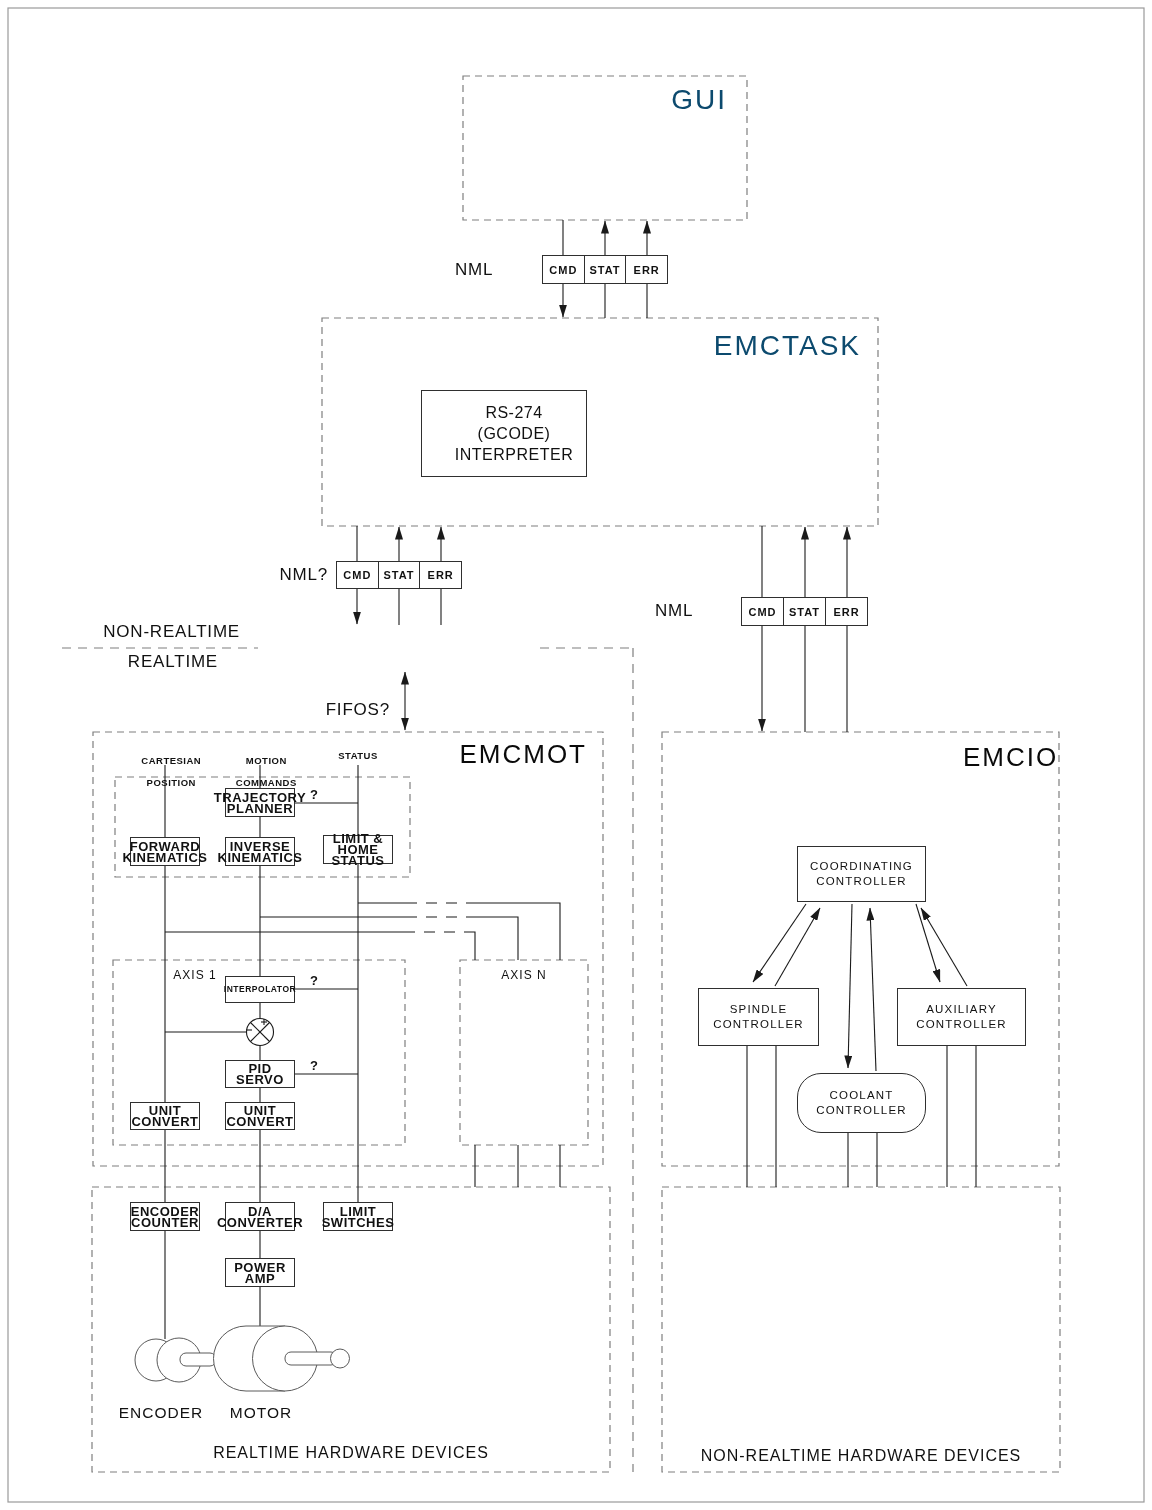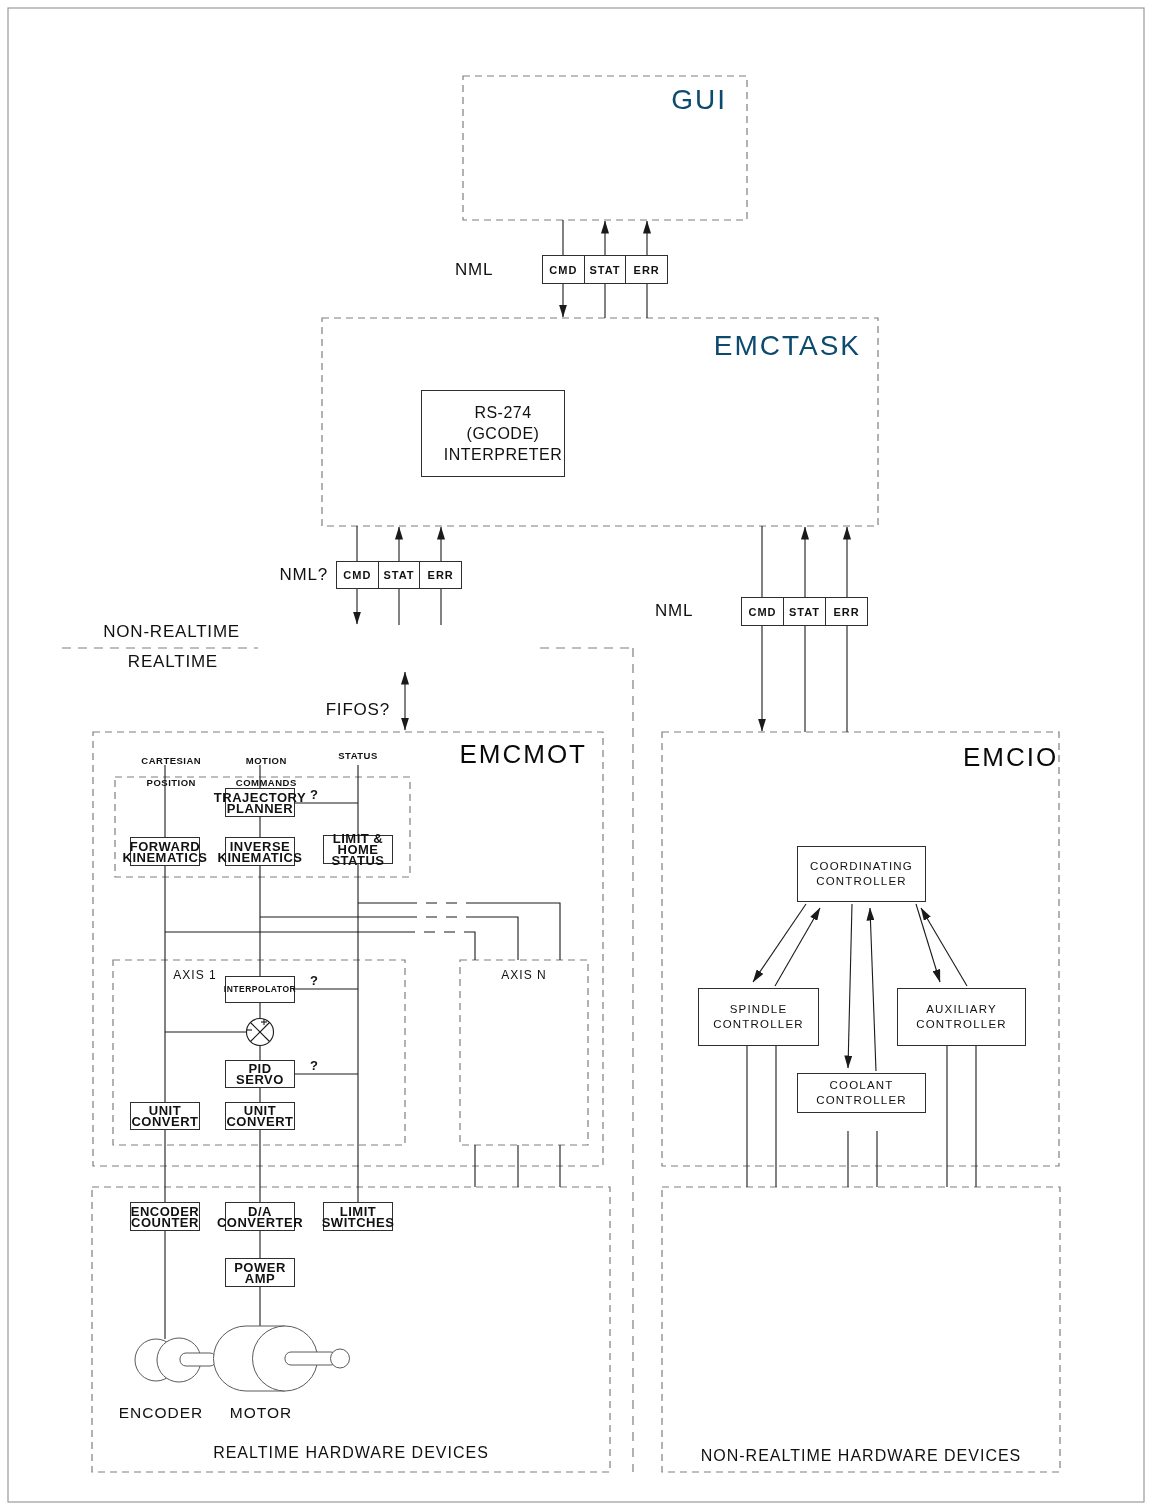--- a/index.html
+++ b/index.html
@@ -180,21 +180,21 @@
     <div class="cell">CMD</div>
     <div class="cell">STAT</div>
     <div class="cell">ERR</div>
   </div>
   <div class="nml" style="left:741px;top:597px;width:127px;height:29px;">
     <div class="cell">CMD</div>
     <div class="cell">STAT</div>
     <div class="cell">ERR</div>
   </div>
 
-  <div class="sbox lg" style="left:421px;top:390px;width:144px;height:87px;padding-left:20px;">
+  <div class="sbox lg" style="left:421px;top:390px;width:166px;height:87px;padding-left:20px;">
     <span>RS-274</span>
     <span>(GCODE)</span>
     <span>INTERPRETER</span>
   </div>
 
 
   <div class="lbl small" style="left:115px;top:744px;width:100px;">
     <span>CARTESIAN</span><br>
     <span>POSITION</span>
   </div>
@@ -247,21 +247,21 @@
     <span>CONTROLLER</span>
   </div>
   <div class="sbox md" style="left:698px;top:988px;width:121px;height:58px;">
     <span>SPINDLE</span>
     <span>CONTROLLER</span>
   </div>
   <div class="sbox md" style="left:897px;top:988px;width:129px;height:58px;">
     <span>AUXILIARY</span>
     <span>CONTROLLER</span>
   </div>
-  <div class="sbox md" style="left:797px;top:1073px;width:129px;height:40px;">
+  <div class="sbox md" style="left:797px;top:1073px;width:129px;height:60px;border-radius:24px;">
     <span>COOLANT</span>
     <span>CONTROLLER</span>
   </div>
 
   <div class="sbox" style="left:130px;top:1202px;width:70px;height:29px;">
     <span>ENCODER</span>
     <span>COUNTER</span>
   </div>
   <div class="sbox" style="left:225px;top:1202px;width:70px;height:29px;">
     <span>D/A</span>

